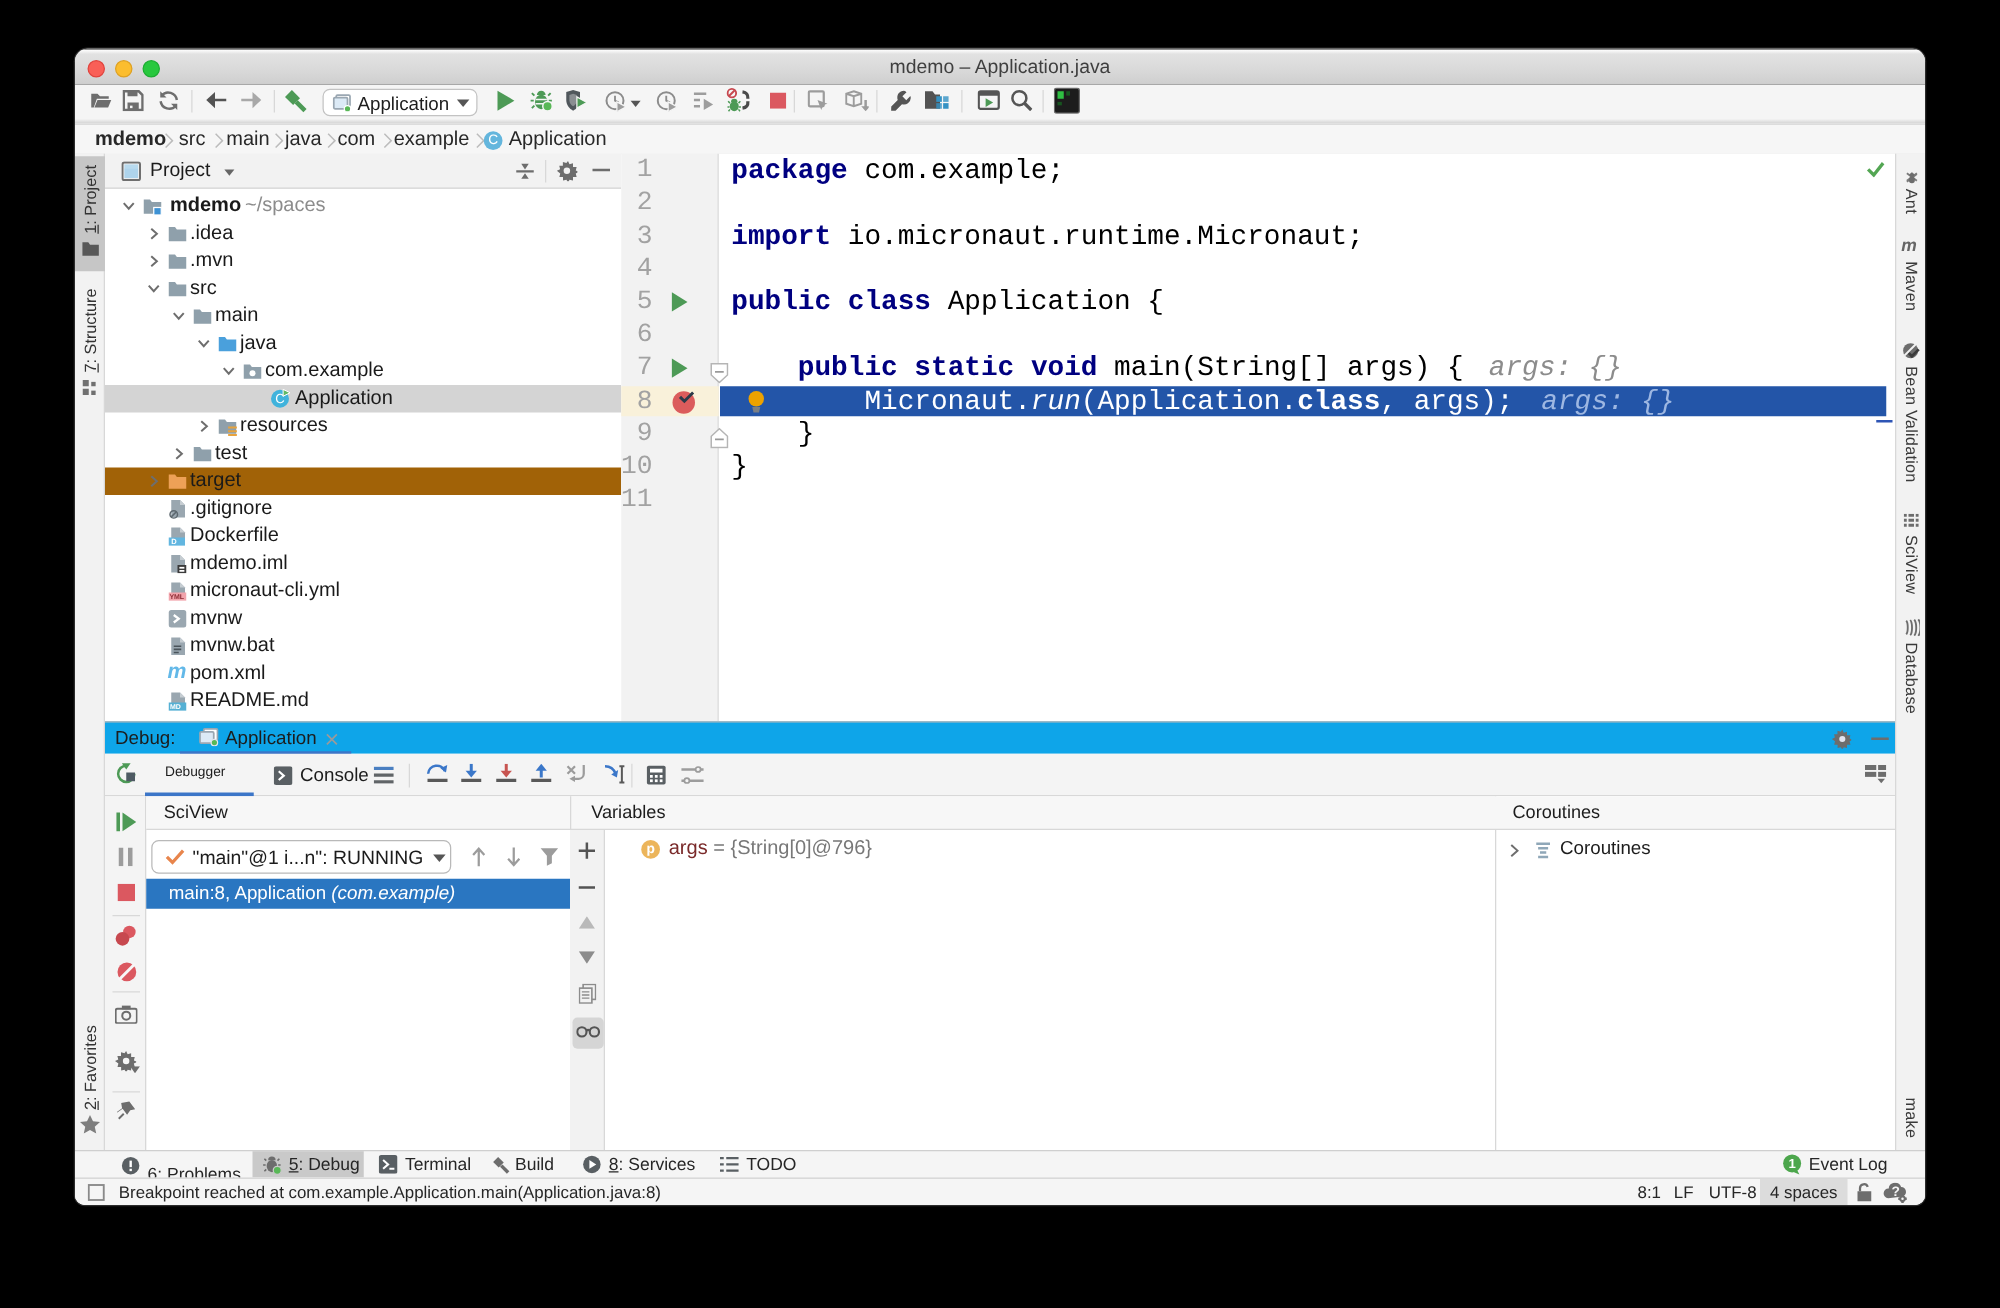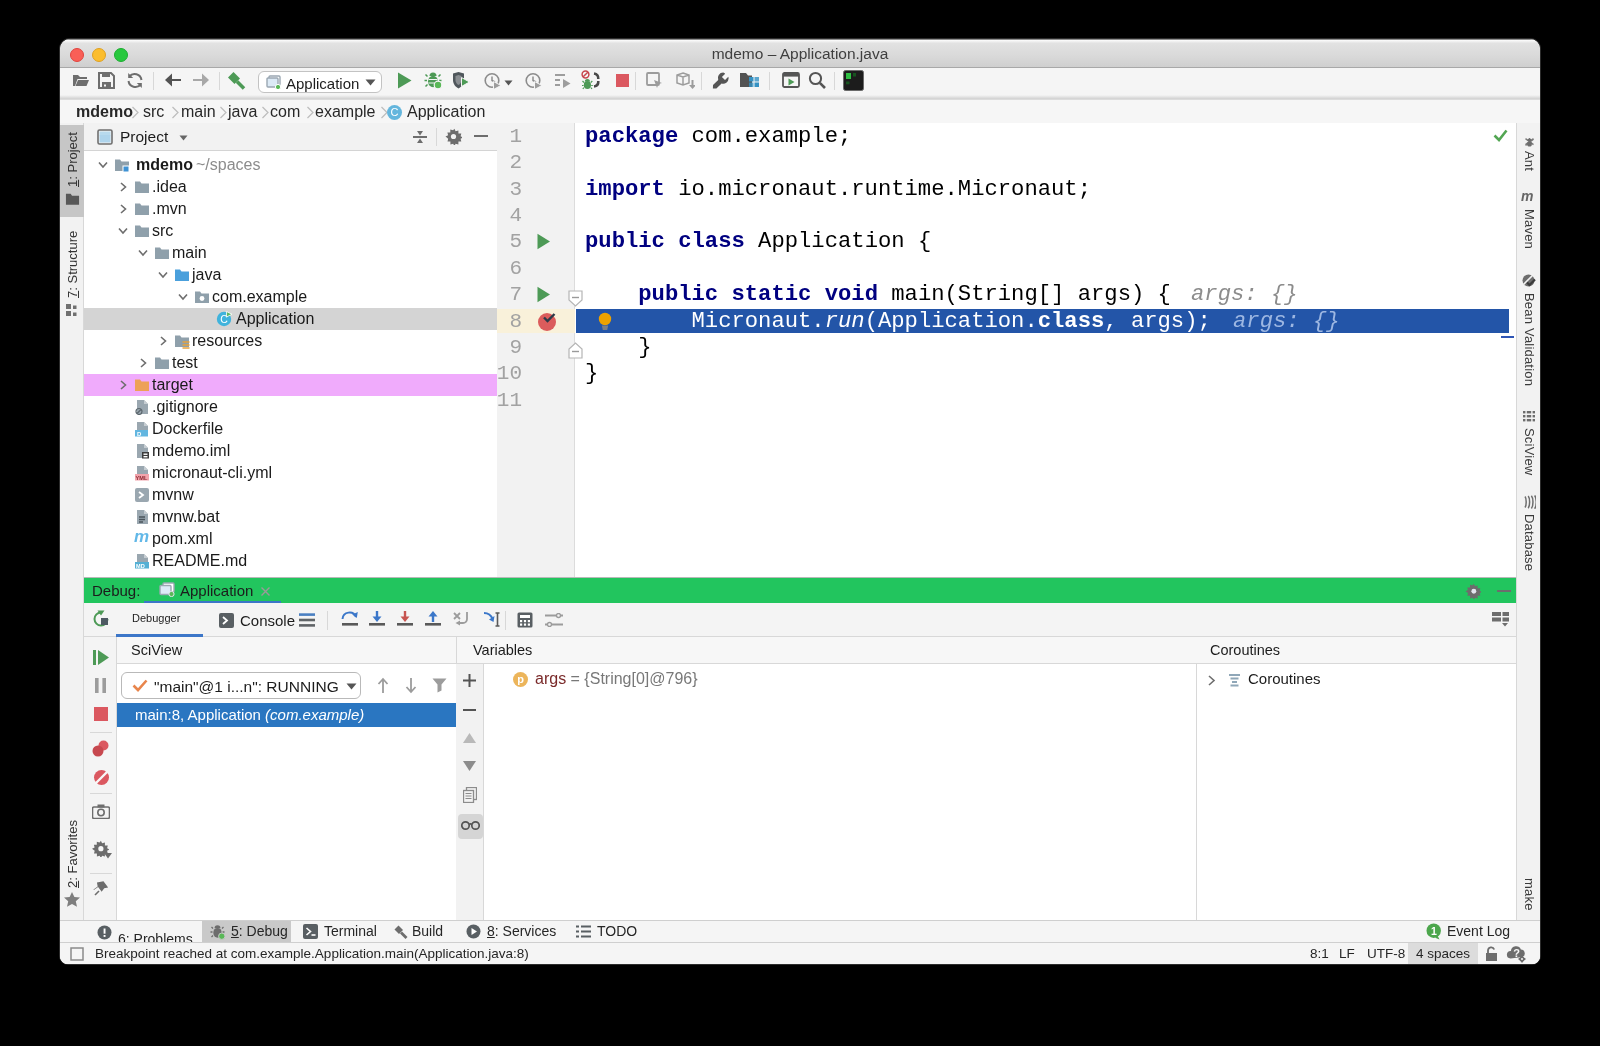--- a/index.html
+++ b/index.html
@@ -41,21 +41,21 @@
 #gutter { position:absolute; left:0; top:0; width:78px; height:454px; background:#f2f2f2;
   border-right:1px solid #dcdcdc; }
 .lnum { position:absolute; right:52px; width:40px; text-align:right; font-family:"Liberation Mono",monospace;
   font-size:21px; color:#a2a2a2; line-height:26.4px; }
 .cline { position:absolute; left:88px; font-family:"Liberation Mono",monospace; font-size:22.2px;
   line-height:26.4px; white-space:pre; color:#000; }
 .kw { font-weight:bold; color:#000080; }
 .hint { color:#8c8c8c; font-style:italic; }
 
 #debug { position:absolute; left:24px; top:538px; width:1432px; height:343px; background:#fff; }
-#dbghead { position:absolute; left:0; top:0; width:1432px; height:26px; background:#22c55e;
+#dbghead { position:absolute; left:0; top:0; width:1432px; height:26px; background:#0ea5e9;
   border-top:1px solid #b9b9b9; }
 #dbgtools { position:absolute; left:0; top:26px; width:1432px; height:34px; background:#f4f4f4;
   border-bottom:1px solid #d8d8d8; }
 
 #botbar { position:absolute; left:0; top:881px; width:1480px; height:22px; background:#f5f5f5;
   border-top:1px solid #cfcfcf; font-size:14px; color:#262626; }
 #status { position:absolute; left:0; top:903px; width:1480px; height:22px; background:#f5f5f5;
   border-top:1px solid #cfcfcf; font-size:13.5px; color:#262626; }
 .ic { position:absolute; }
 </style>
@@ -426,21 +426,21 @@
       <div class="trow" style="top:229px;">
         <svg class="chev" style="left:52px;" viewBox="0 0 14 14">
             <path d="M5 3l4.5 4L5 11" fill="none" stroke="#6e6e6e" stroke-width="1.6"></path>
           </svg>
         <svg class="tico" style="left:70px;" viewBox="0 0 16 16">
             <path d="M1 2.5h5l1.5 2H15V14H1z" fill="#8fa0ab"></path>
           </svg>
         <span style="position:absolute;left:88px;">test</span>
       </div>
 
-      <div class="trow" style="top:251px;background:#f0abfc;">
+      <div class="trow" style="top:251px;background:#a16207;">
         <svg class="chev" style="left:32px;" viewBox="0 0 14 14">
             <path d="M5 3l4.5 4L5 11" fill="none" stroke="#6e6e6e" stroke-width="1.6"></path>
           </svg>
         <svg class="tico" style="left:50px;" viewBox="0 0 16 16">
             <path d="M1 2.5h5l1.5 2H15V14H1z" fill="#eda157"></path>
           </svg>
         <span style="position:absolute;left:68px;">target</span>
       </div>
 
       <div class="trow" style="top:273px;">

